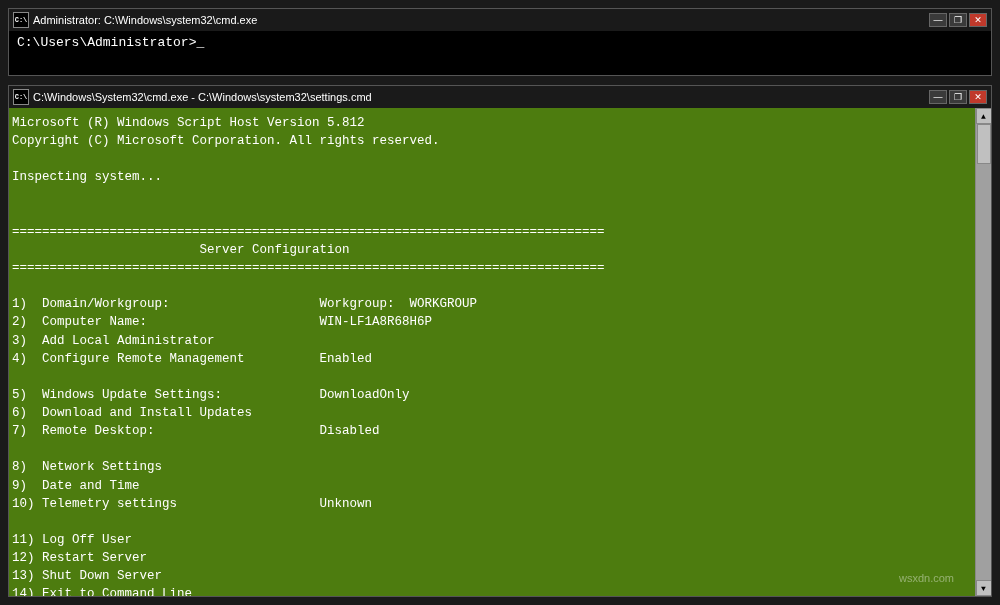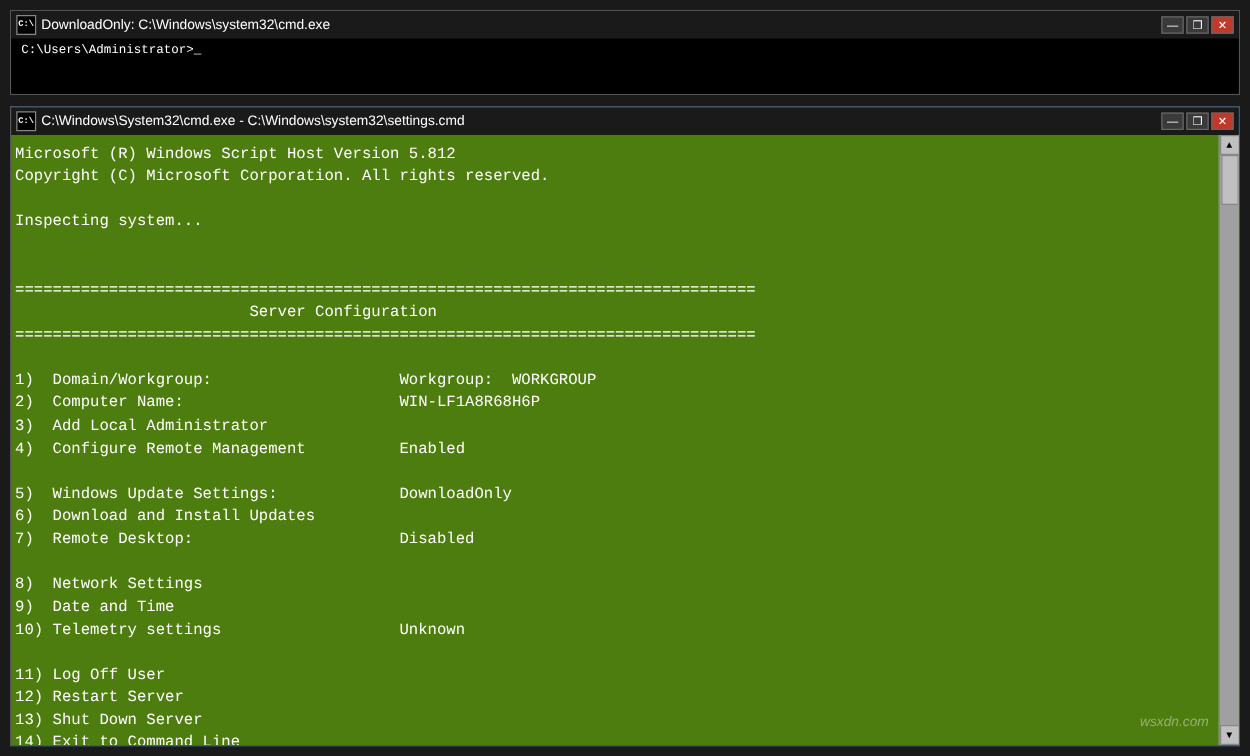--- a/index.html
+++ b/index.html
@@ -79,21 +79,21 @@
     .title-btn.close-btn {
       background: #c0392b;
     }
     .window-content-top {
       flex: 1;
       background: #000;
       padding: 4px 8px;
     }
     .prompt-line {
       color: #fff;
-      font-size: 10px;
+      font-size: 13px;
       font-family: 'Courier New', Courier, monospace;
     }
 
     
     .window-bottom {
       position: absolute;
       top: 85px;
       left: 8px;
       right: 8px;
       bottom: 8px;
@@ -157,37 +157,36 @@
     .scroll-thumb {
       width: 14px;
       height: 40px;
       background: #c0c0c0;
       border: 1px solid #888;
       margin: 0 auto;
     }
     .watermark {
       position: absolute;
       bottom: 12px;
-      right: 24px;
+      right: 37px;
       color: rgba(255,255,255,0.4);
       font-size: 11px;
       font-family: Arial, sans-serif;
-      font-style: italic;
     }
   </style>
 </head>
 <body>
 
 <div class="window-top">
   <div class="titlebar-top">
     <div class="titlebar-left">
       <div class="cmd-icon-small">
         <span>C:\</span>
       </div>
-      <span class="titlebar-text">DownloadOnly: C:\Windows\system32\cmd.exe</span>
+      <span class="titlebar-text">Administrator: C:\Windows\system32\cmd.exe</span>
     </div>
     <div class="titlebar-buttons">
       <div class="title-btn">—</div>
       <div class="title-btn">❐</div>
       <div class="title-btn close-btn">✕</div>
     </div>
   </div>
   <div class="window-content-top">
     <div class="prompt-line">C:\Users\Administrator&gt;_</div>
   </div>

